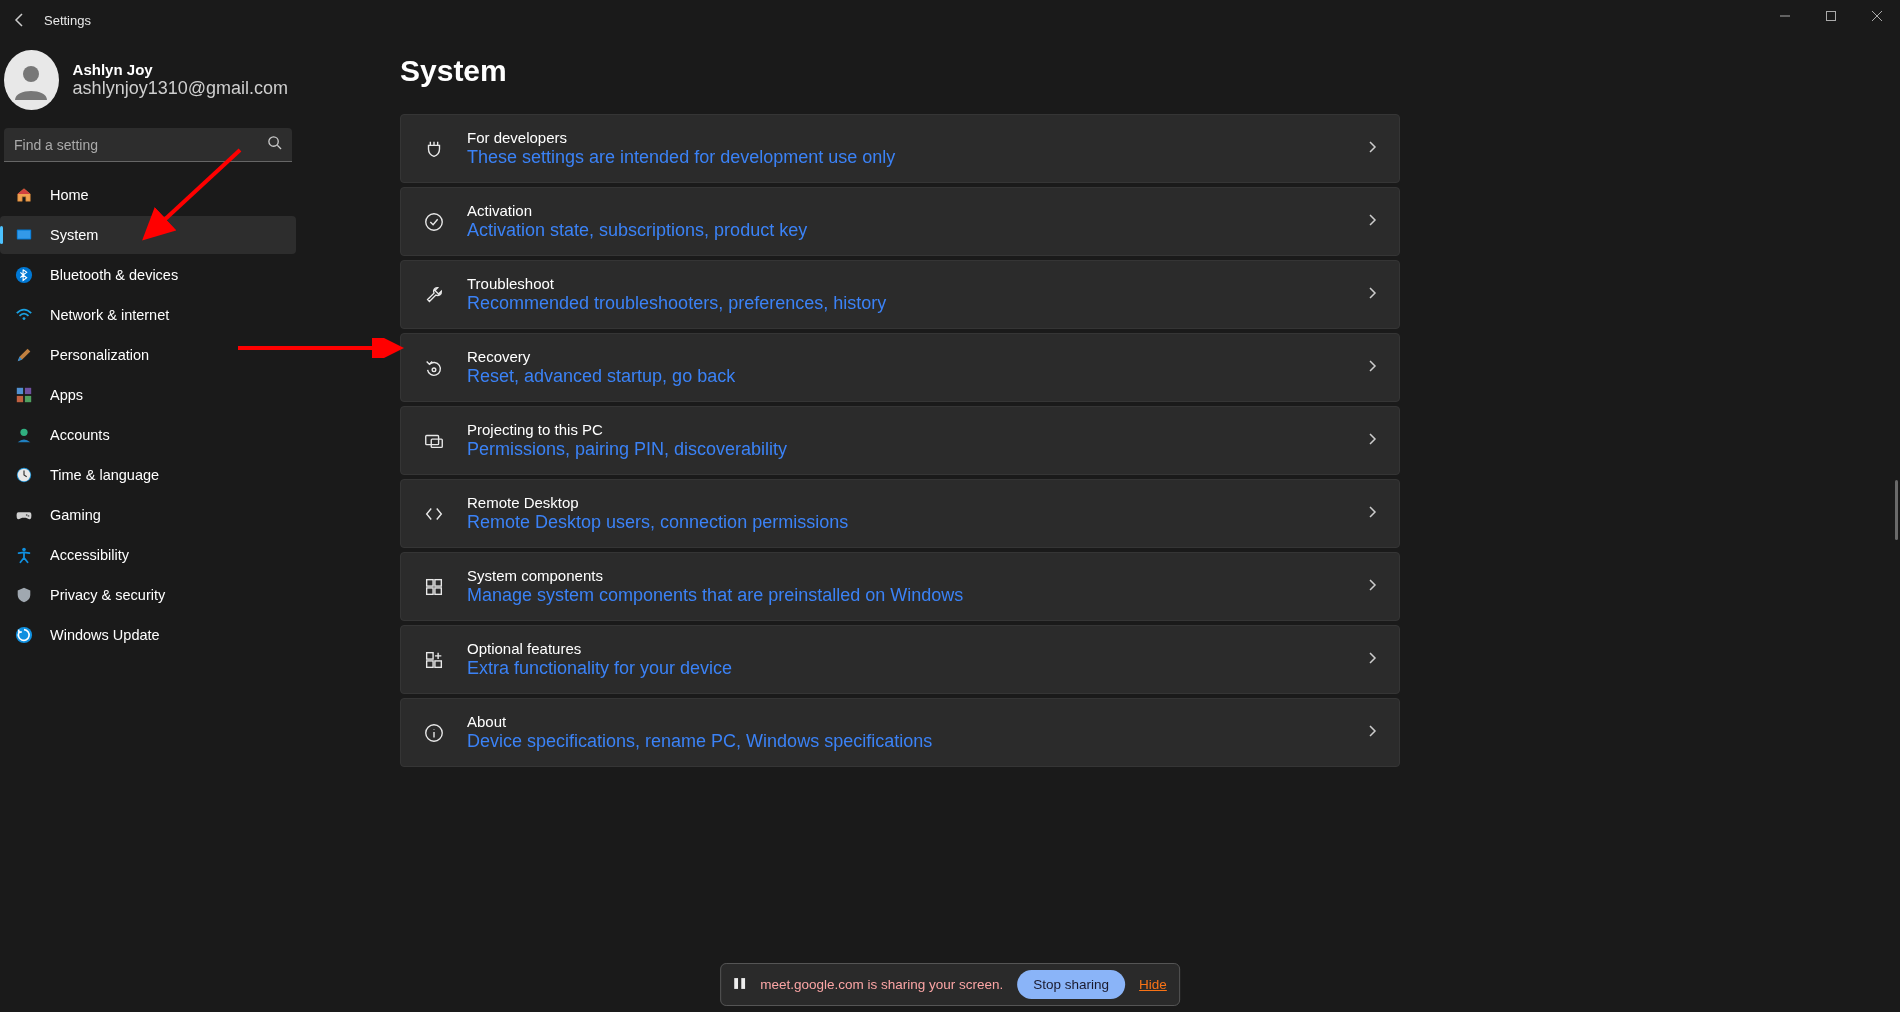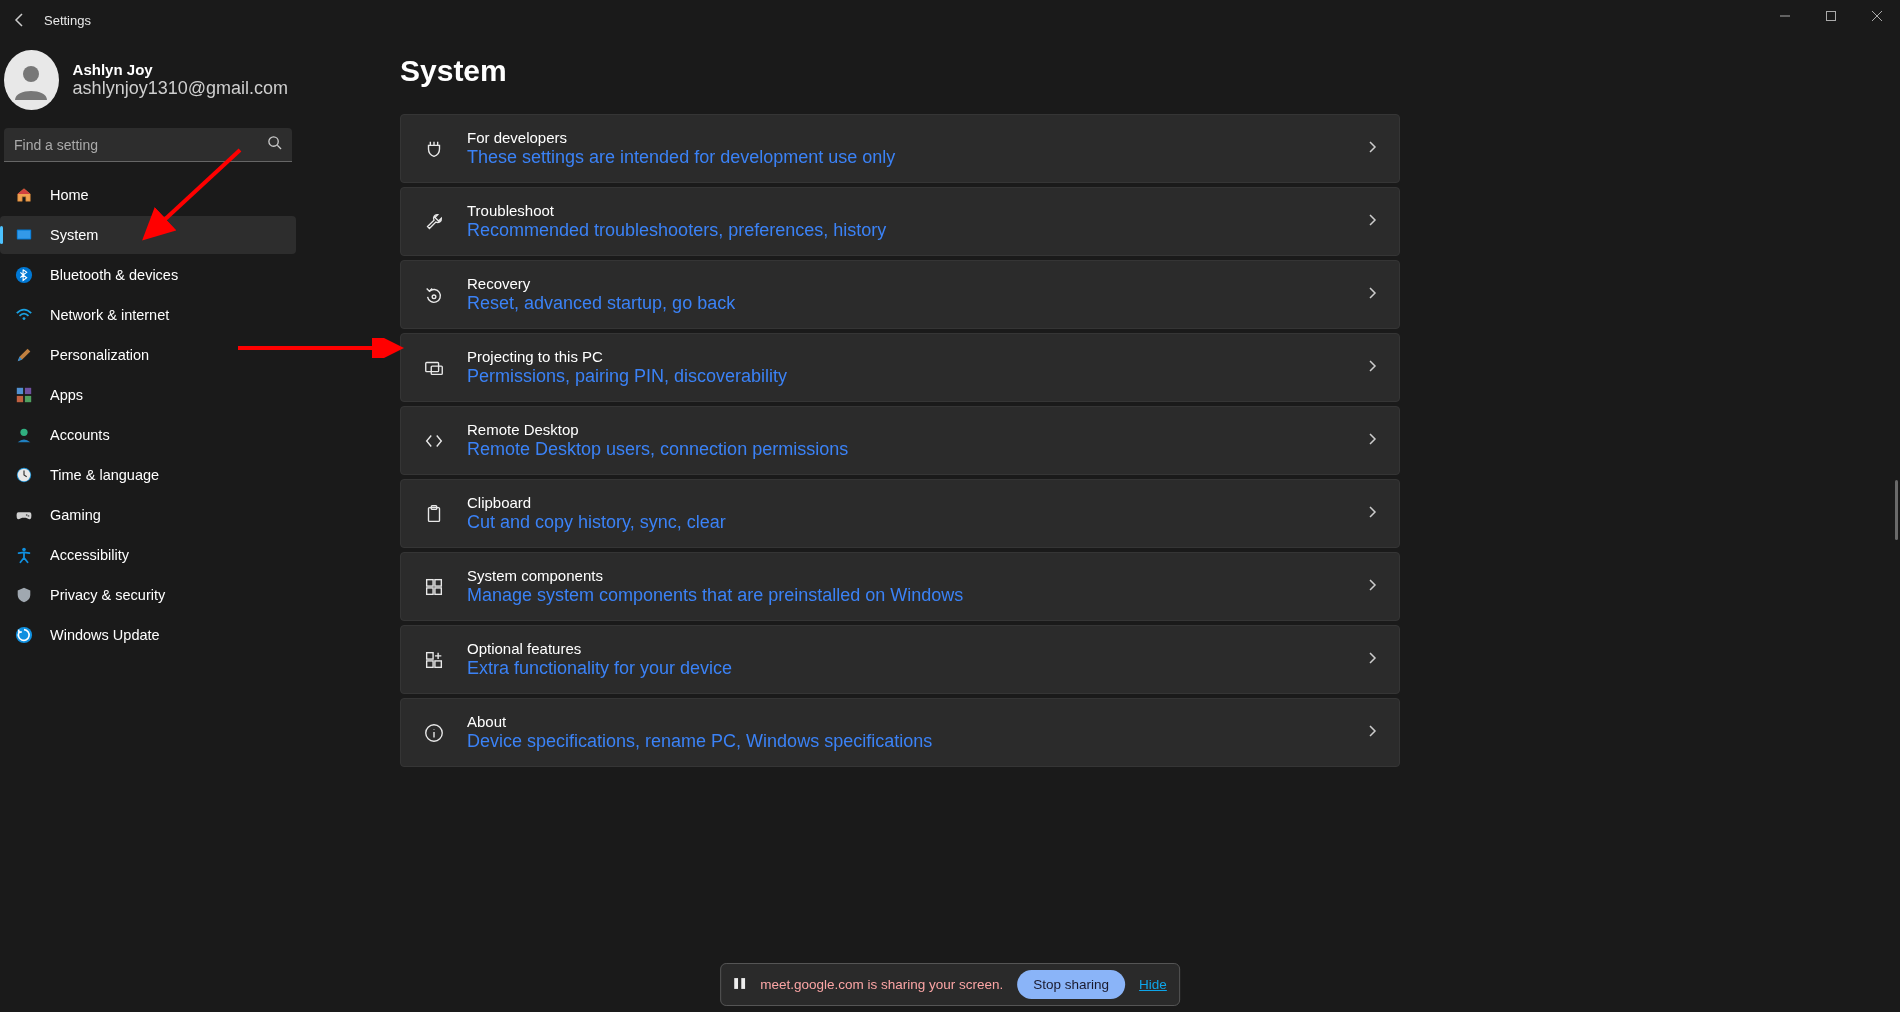--- a/index.html
+++ b/index.html
@@ -192,21 +192,21 @@
 .sharebar .msg { color: #fca5a5; }
 .sharebar .stop-btn {
   background: #8ab4f8;
   color: #1a1a2e;
   border-radius: 18px;
   padding: 7px 16px;
   font-size: 13.5px;
   cursor: pointer;
 }
 .sharebar .hide-btn {
-  color: #0ea5e9;
+  color: #f97316;
   text-decoration: underline;
   cursor: pointer;
 }
 
 
 .scroll-indicator {
   position: absolute;
   right: 2px;
   top: 480px;
   width: 3px;
@@ -399,20 +399,35 @@
           </span>
         <div class="card-body">
           <div class="card-title">For developers</div>
           <div class="card-sub">These settings are intended for development use only</div>
         </div>
         <span class="card-chevron"><svg width="14" height="14" viewBox="0 0 14 14">
               <path d="M5 2 L10 7 L5 12" stroke="currentColor" stroke-width="1.5" fill="none"></path>
             </svg></span>
       </div>
 
+      <div class="card">
+        <span class="card-icon">
+            <svg width="22" height="22" viewBox="0 0 24 24" stroke="currentColor" stroke-width="1.5" fill="none">
+              <circle cx="12" cy="12" r="9"></circle>
+              <path d="M8 12 L11 15 L16 9"></path>
+            </svg>
+          </span>
+        <div class="card-body">
+          <div class="card-title">Activation</div>
+          <div class="card-sub">Activation state, subscriptions, product key</div>
+        </div>
+        <span class="card-chevron"><svg width="14" height="14" viewBox="0 0 14 14">
+              <path d="M5 2 L10 7 L5 12" stroke="currentColor" stroke-width="1.5" fill="none"></path>
+            </svg></span>
+      </div>
 
       <div class="card">
         <span class="card-icon">
             <svg width="22" height="22" viewBox="0 0 24 24" stroke="currentColor" stroke-width="1.5" fill="none">
               <path d="M16 4 A4 4 0 0 0 12 10 L5 17 L7 19 L14 12 A4 4 0 0 0 20 8 L17 11 L13 7 Z"></path>
             </svg>
           </span>
         <div class="card-body">
           <div class="card-title">Troubleshoot</div>
           <div class="card-sub">Recommended troubleshooters, preferences, history</div>
@@ -463,35 +478,20 @@
           </span>
         <div class="card-body">
           <div class="card-title">Remote Desktop</div>
           <div class="card-sub">Remote Desktop users, connection permissions</div>
         </div>
         <span class="card-chevron"><svg width="14" height="14" viewBox="0 0 14 14">
               <path d="M5 2 L10 7 L5 12" stroke="currentColor" stroke-width="1.5" fill="none"></path>
             </svg></span>
       </div>
 
-      <div class="card">
-        <span class="card-icon">
-            <svg width="22" height="22" viewBox="0 0 24 24" stroke="currentColor" stroke-width="1.5" fill="none">
-              <rect x="6" y="5" width="12" height="15" rx="1"></rect>
-              <rect x="9" y="3" width="6" height="4" rx="1"></rect>
-            </svg>
-          </span>
-        <div class="card-body">
-          <div class="card-title">Clipboard</div>
-          <div class="card-sub">Cut and copy history, sync, clear</div>
-        </div>
-        <span class="card-chevron"><svg width="14" height="14" viewBox="0 0 14 14">
-              <path d="M5 2 L10 7 L5 12" stroke="currentColor" stroke-width="1.5" fill="none"></path>
-            </svg></span>
-      </div>
 
       <div class="card">
         <span class="card-icon">
             <svg width="22" height="22" viewBox="0 0 24 24" stroke="currentColor" stroke-width="1.5" fill="none">
               <rect x="4" y="4" width="7" height="7"></rect>
               <rect x="13" y="4" width="7" height="7"></rect>
               <rect x="4" y="13" width="7" height="7"></rect>
               <rect x="13" y="13" width="7" height="7"></rect>
             </svg>
           </span>

